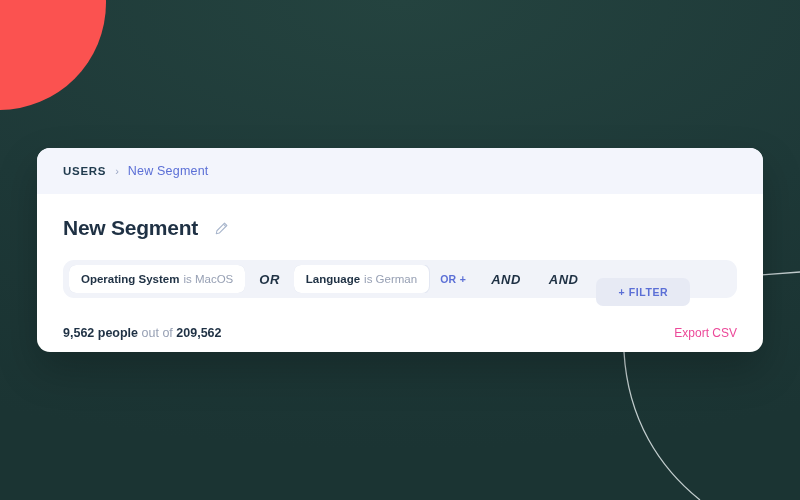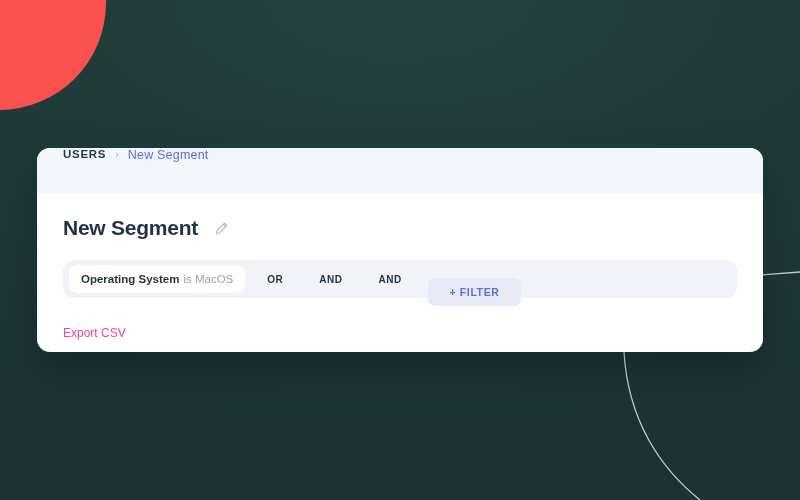--- a/index.html
+++ b/index.html
@@ -51,20 +51,21 @@
     border-radius: 13px;
     box-shadow: 0 18px 40px rgba(0,0,0,0.22);
     overflow: hidden;
   }
 
   
   #breadcrumb-bar {
     height: 46px;
     background: #f3f5fc;
     display: flex;
+    align-items: center;
     padding: 0 0 0 26px;
   }
 
   .crumb {
     font-size: 11.5px;
     letter-spacing: 0.7px;
     font-weight: 600;
   }
   .crumb-root { color: #1f3a4d; }
   .crumb-current { color: #5b6fd6; letter-spacing: 0.2px; font-weight: 500; font-size: 12.5px; }
@@ -102,21 +103,21 @@
 
   
   #filter-bar {
     margin: 20px 26px 0 26px;
     background: #f1f3f9;
     border-radius: 11px;
     height: 38px;
     display: flex;
     align-items: center;
     padding: 0 6px;
-    gap: 8px;
+    gap: 0;
   }
 
   .filter-group {
     display: flex;
     align-items: center;
     height: 28px;
     border-radius: 7px;
     overflow: hidden;
   }
 
@@ -150,25 +151,26 @@
     padding: 0 11px;
     font-size: 10.5px;
     font-weight: 600;
     color: #5b6fd6;
     letter-spacing: 0.3px;
     cursor: pointer;
     background: transparent;
   }
 
   .conj-label {
-    font-size: 10px;
+    font-size: 13px;
     font-weight: 700;
     color: #1f3144;
     letter-spacing: 0.5px;
     padding: 0 14px;
+    font-style: italic;
   }
 
   #add-filter-button {
     height: 28px;
     background: #e7eaf4;
     border: none;
     border-radius: 7px;
     color: #5b6fd6;
     font-size: 10.5px;
     font-weight: 700;
@@ -243,26 +245,38 @@
 
     <div class="filter-group">
       <div class="filter-pill">
         <span class="pill-field">Operating System</span>
         <span class="pill-rest">is MacOS</span>
       </div>
     </div>
 
     <span class="conj-label">OR</span>
 
+    <div class="filter-group">
+      <div class="filter-pill">
+        <span class="pill-field">Language</span>
+        <span class="pill-rest">is German</span>
+      </div>
+      <div class="or-chip">OR +</div>
+    </div>
 
     <span class="conj-label">AND</span>
 
 
     <span class="conj-label">AND</span>
 
     <button id="add-filter-button">+ FILTER</button>
   </div>
 
   <div id="card-footer">
+    <div id="result-count">
+      <b>9,562 people</b>
+      <span>out of</span>
+      <b>209,562</b>
+    </div>
     <button id="export-csv-button">Export CSV</button>
   </div>
 
 </div>
 
 </body></html>

